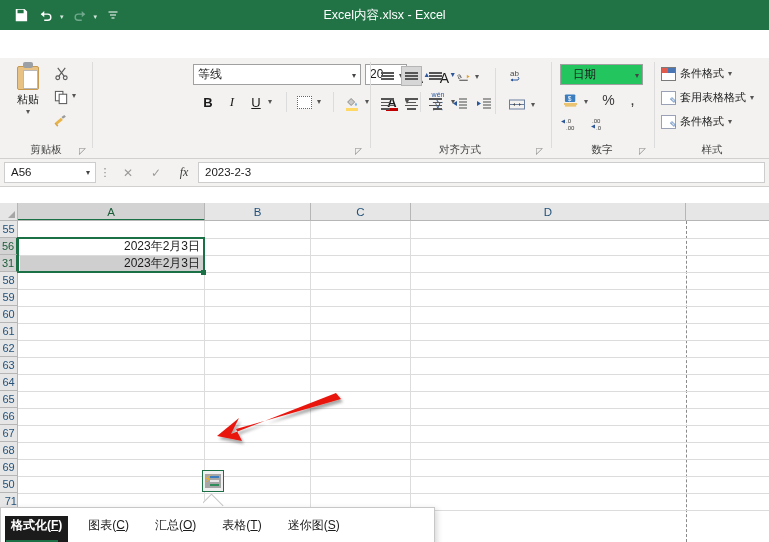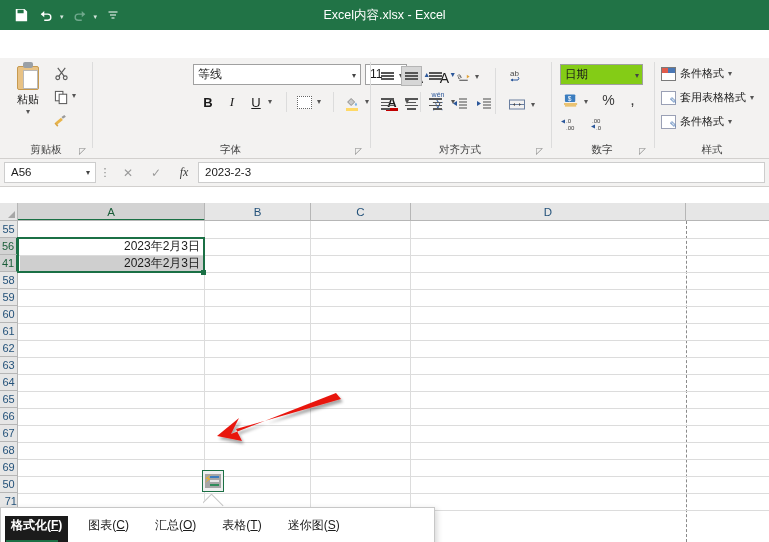--- a/index.html
+++ b/index.html
@@ -124,22 +124,22 @@
     position:absolute; width:21px; height:20px;
     display:flex; align-items:center; justify-content:center;
   }
   .abtn.sel { background:#d6d6d6; border:1px solid #b5b5b5; }
   .lines { width:13px; }
   .lines i { display:block; height:1.6px; background:#555; margin:1.7px 0; }
 
   
   .numfmt {
     position:absolute; left:560px; top:6px; width:83px; height:21px;
-    background:#84cc16; border:1px solid #a0a0a0; font-size:11.5px;
-    padding-left:4px; line-height:19px; color:#1b1b1b;
+    background:#22c55e; border:1px solid #a0a0a0; font-size:11.5px;
+    padding-left:12px; line-height:19px; color:#1b1b1b;
   }
   .numfmt .cv { position:absolute; right:3px; top:1px; font-size:8px; color:#444; }
 
   
   .stylerow {
     position:absolute; display:flex; align-items:center; gap:4px;
     font-size:11px; color:#1b1b1b; white-space:nowrap;
   }
   .sicon {
     width:15px; height:14px; border:1px solid #9aa0b5; position:relative; background:#fff;
@@ -332,21 +332,21 @@
       <div class="dlg" style="right:6px;">◸</div>
     </div>
     <div class="grp-divider" style="left:92px;"></div>
 
     <div class="grp" style="left:93px; width:275px;">
       <div class="fontname">
         <span>等线</span>
         <span class="cv">▾</span>
       </div>
       <div class="fontsize">
-        <span>11</span>
+        <span>20</span>
         <span class="cv">▾</span>
       </div>
       <div class="growA" style="left:318px;">
         <span>A</span><span class="sup">▲</span>
       </div>
       <div class="shrinkA" style="left:344px;">
         <span>A</span><span class="sup">▼</span>
       </div>
 
       <div class="fbtn" style="left:104px; font-weight:bold;">B</div>
@@ -371,21 +371,20 @@
         A<div class="fbar" style="background:#c00000;"></div>
       </div>
       <span class="mini-caret" style="left:312px; top:39px;">▾</span>
       <div class="fsep" style="left:327px;"></div>
       <div class="fbtn" style="left:334px; flex-direction:column; font-size:8px; color:#2b579a;">
         <span style="font-size:7px;">wén</span>
           <span style="font-size:11px;">文</span>
       </div>
       <span class="mini-caret" style="left:358px; top:39px;">▾</span>
 
-      <div class="grp-label">字体</div>
       <div class="dlg" style="right:6px;">◸</div>
     </div>
     <div class="grp-divider" style="left:370px;"></div>
 
     <div class="grp" style="left:371px; width:178px;">
       <div class="abtn" style="left:6px; top:8px;">
         <div class="lines">
             <i style="width:13px"></i>
             <i style="width:13px"></i>
             <i style="width:13px"></i>
@@ -557,21 +556,21 @@
     <div class="colhead" style="left:686px; width:83px; border-right:none;"></div>
     <div class="colhead-line"></div>
 
     <div class="gline-v" style="left:204px; top:34px; height:321px;"></div>
     <div class="gline-v" style="left:310px; top:34px; height:321px;"></div>
     <div class="gline-v" style="left:410px; top:34px; height:321px;"></div>
     <div class="pagebreak" style="left:686px;"></div>
 
     <div class="rowhead" style="top:34px;">55</div>
     <div class="rowhead sel" style="top:51px;">56</div>
-    <div class="rowhead sel" style="top:68px;">41</div>
+    <div class="rowhead sel" style="top:68px;">31</div>
     <div class="rowhead" style="top:85px;">58</div>
     <div class="rowhead" style="top:102px;">59</div>
     <div class="rowhead" style="top:119px;">60</div>
     <div class="rowhead" style="top:136px;">61</div>
     <div class="rowhead" style="top:153px;">62</div>
     <div class="rowhead" style="top:170px;">63</div>
     <div class="rowhead" style="top:187px;">64</div>
     <div class="rowhead" style="top:204px;">65</div>
     <div class="rowhead" style="top:221px;">66</div>
     <div class="rowhead" style="top:238px;">67</div>

